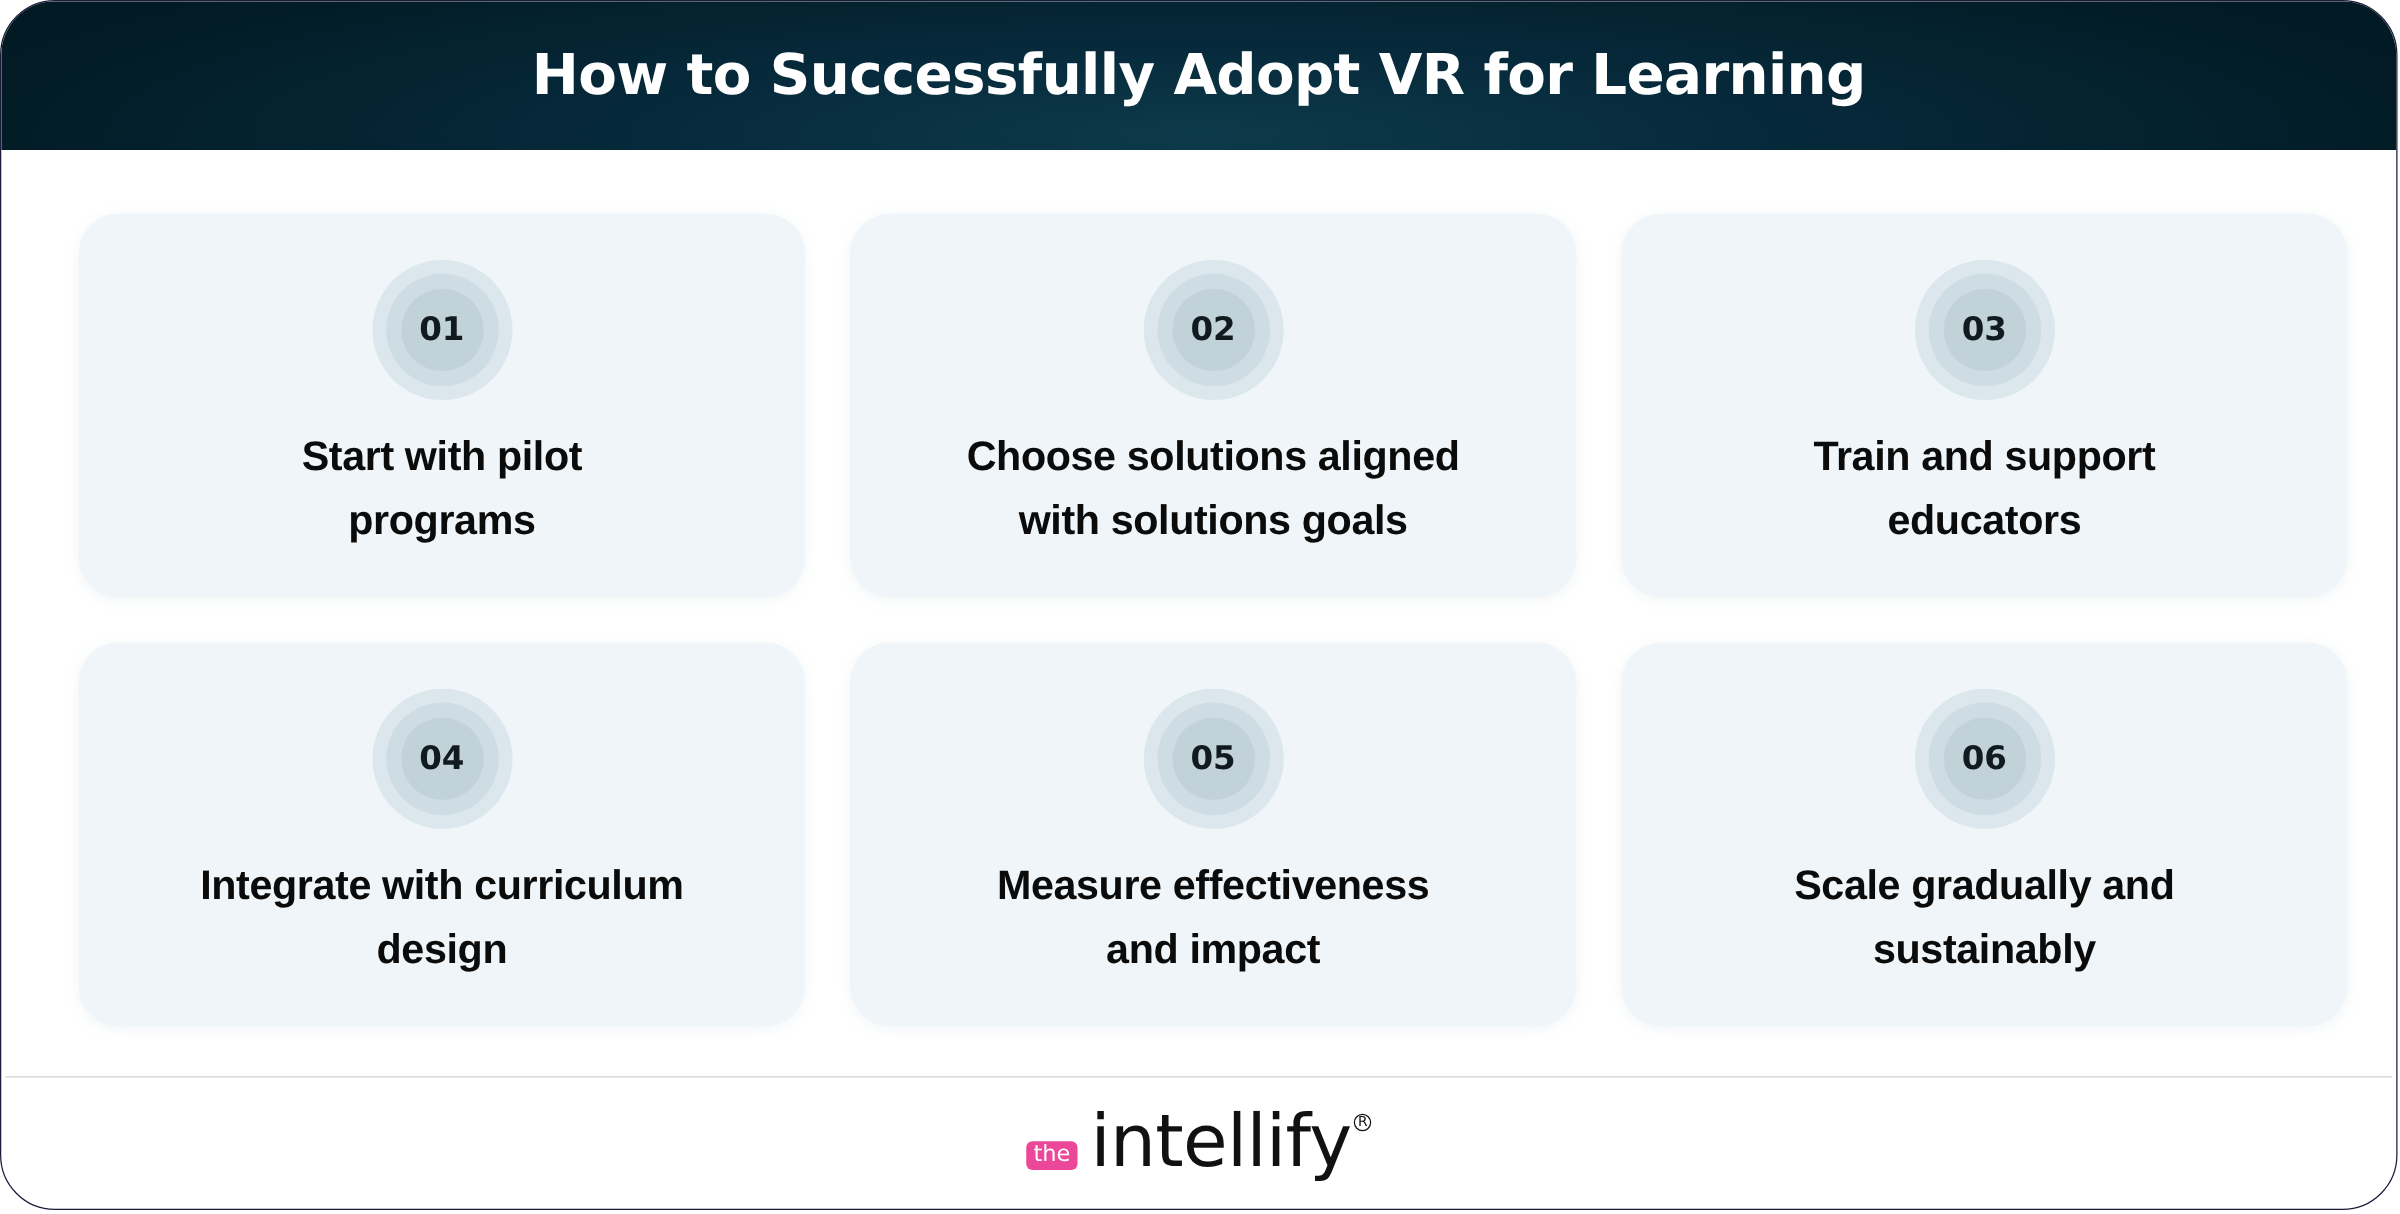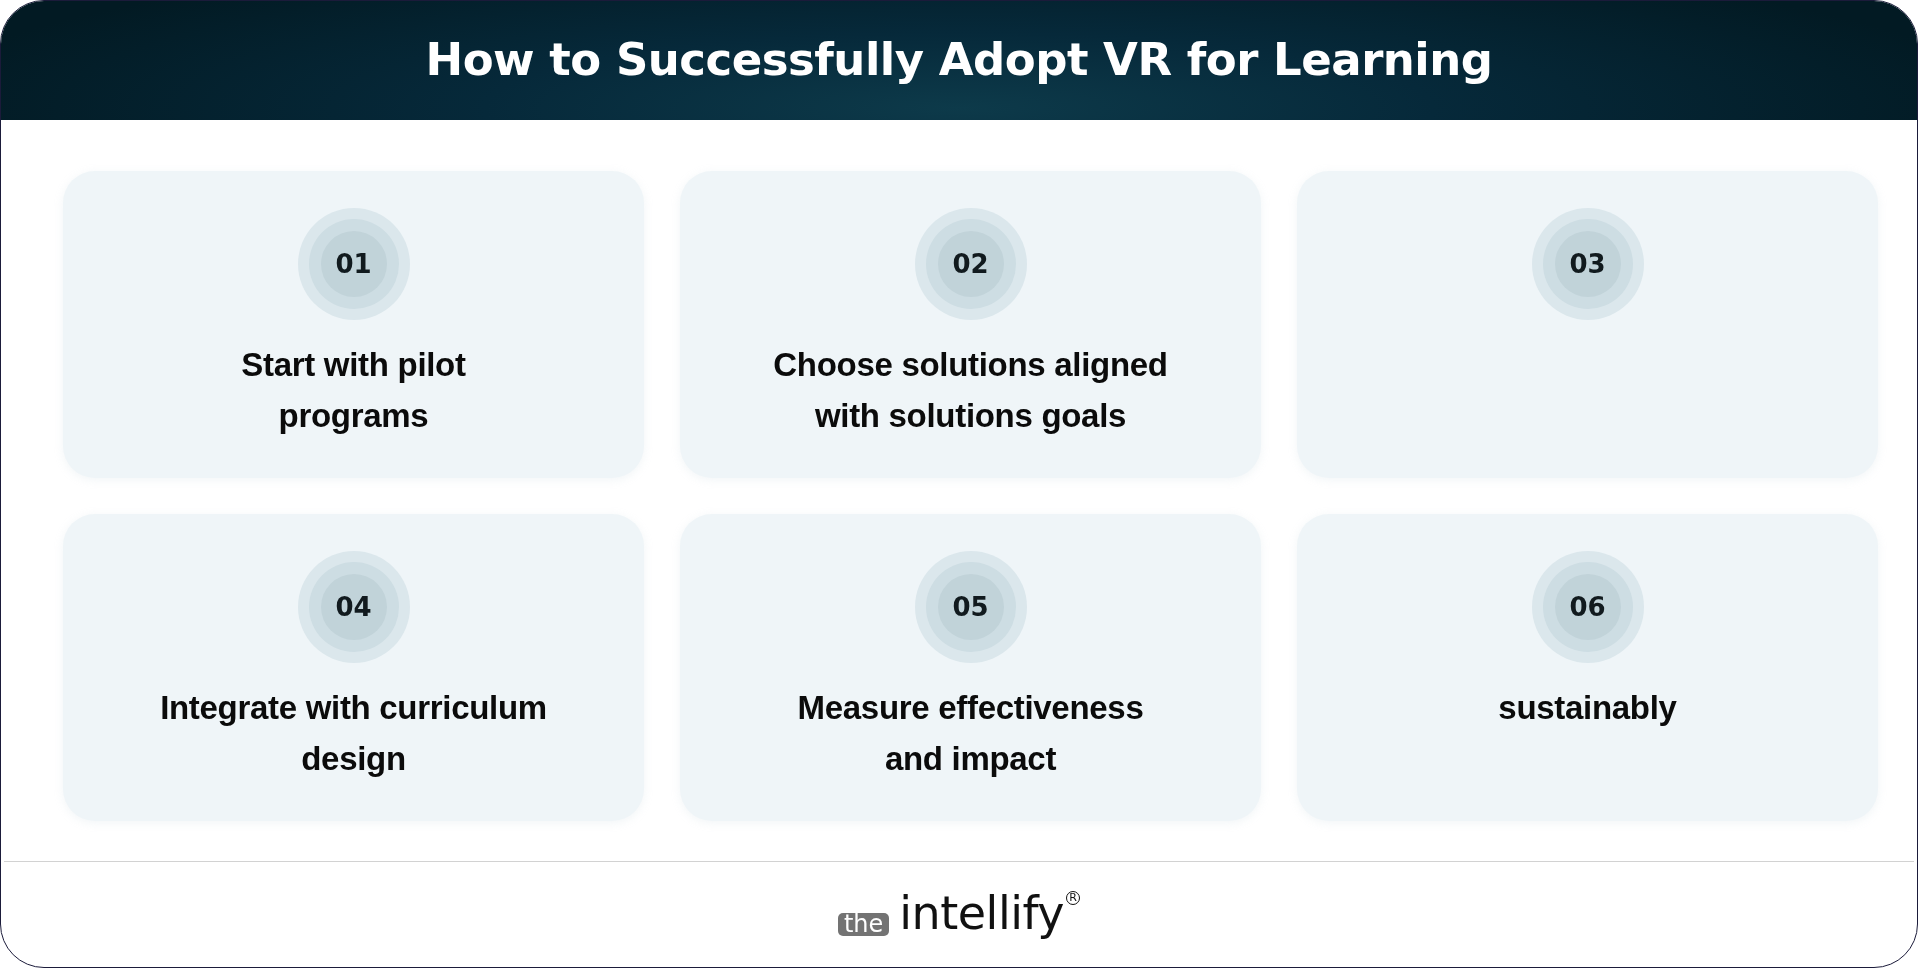--- a/index.html
+++ b/index.html
@@ -42,24 +42,24 @@
     font-size: 33px; line-height: 51px; font-weight: 700; color: #0b0b0b;
     font-family: Liberation Sans, sans-serif; letter-spacing: -0.3px;
   }
   .card-title .line { display: block; white-space: nowrap; }
   .divider { position: absolute; left: 3px; right: 3px; top: 860px; height: 1px; background: #d2d2d2; }
   .logo {
     position: absolute; top: 888px; left: 0; width: 100%; display: flex; justify-content: center; align-items: center;
   }
   .logo-inner { display: flex; align-items: center; position: relative; }
   .logo-the {
-    background: #737373; color: #ffffff; font-size: 24px; font-weight: 400; border-radius: 5px;
+    background: #ec4899; color: #ffffff; font-size: 18px; font-weight: 400; border-radius: 5px;
     padding: 1px 6px 2px 6px; line-height: 20px; font-family: "DejaVu Sans", sans-serif; margin-right: 10px; margin-top: 24px;
   }
-  .logo-word { font-size: 46px; color: #111111; font-family: "DejaVu Sans", sans-serif; font-weight: 400; letter-spacing: -0.5px; line-height: 46px; }
+  .logo-word { font-size: 58px; color: #111111; font-family: "DejaVu Sans", sans-serif; font-weight: 400; letter-spacing: -0.5px; line-height: 46px; }
   .logo-reg {
     font-size: 11px; color: #111111; border: 1.5px solid #111; border-radius: 50%; width: 12px; height: 12px;
     display: inline-flex; align-items: center; justify-content: center; margin-left: 2px; margin-top: -30px; font-family: "DejaVu Sans", sans-serif;
   }
 </style>
 </head>
 <body>
 
 <div class="frame">
   <div class="header">
@@ -94,20 +94,24 @@
         </div>
     </div>
     <div class="card">
       <div class="badge">
           <div class="ring2">
             <div class="ring3">
               <span>03</span>
             </div>
           </div>
         </div>
+      <div class="card-title">
+          <span class="line">Train and support</span>
+          <span class="line">educators</span>
+        </div>
     </div>
     <div class="card">
       <div class="badge">
           <div class="ring2">
             <div class="ring3">
               <span>04</span>
             </div>
           </div>
         </div>
       <div class="card-title">
@@ -130,20 +134,21 @@
     </div>
     <div class="card">
       <div class="badge">
           <div class="ring2">
             <div class="ring3">
               <span>06</span>
             </div>
           </div>
         </div>
       <div class="card-title">
+          <span class="line">Scale gradually and</span>
           <span class="line">sustainably</span>
         </div>
     </div>
   </div>
 
   <div class="divider"></div>
 
   <div class="logo">
     <div class="logo-inner">
       <span class="logo-the">the</span>

